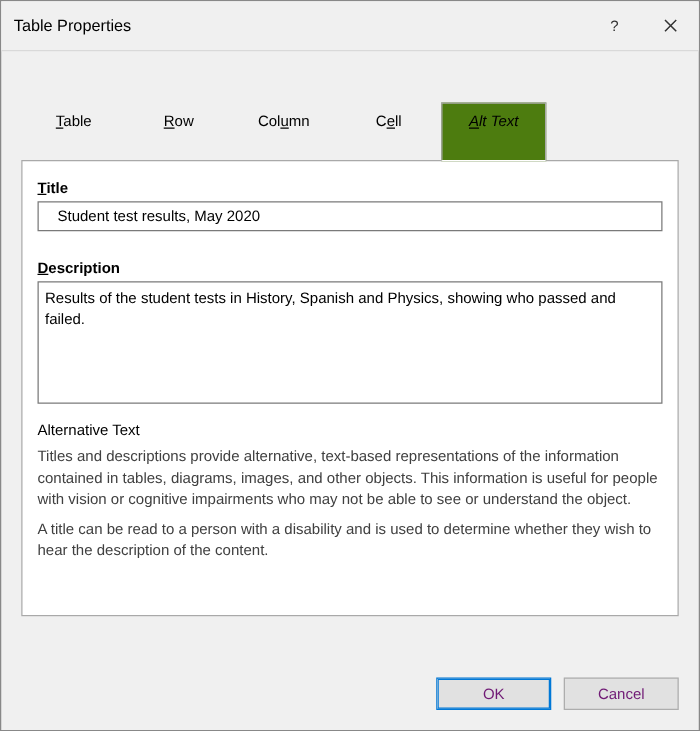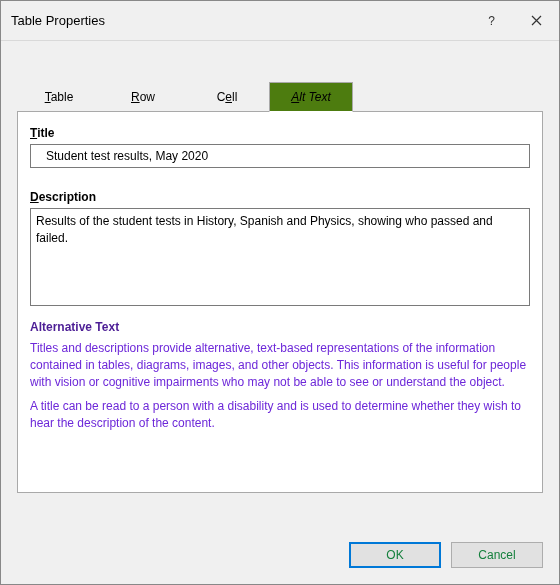--- a/index.html
+++ b/index.html
@@ -26,21 +26,21 @@
   }
   .body {
     flex: 1; padding: 14px 16px 10px 16px;
     display: flex; flex-direction: column;
   }
   .tabs {
     display: flex;
     position: relative;
   }
   .tab {
-    padding: 7px 0 7px 0;
+    padding: 7px 0 24px 0;
     width: 84px;
     text-align: center;
     color: #000;
     cursor: default;
     position: relative;
     border: 1px solid transparent;
     border-bottom: none;
     background: transparent;
   }
   .tab.active {
@@ -76,31 +76,31 @@
     border: 1px solid #7a7a7a;
     background: #fff;
     padding: 4px 5px;
     font-size: 12px;
     color: #000;
     resize: none;
     outline: none;
     line-height: 1.4;
     font-family: inherit;
   }
-  .info-heading { margin-top: 14px; color: #4c1d95; font-weight: bold; }
-  .info-text { margin-top: 6px; color: #6d28d9; line-height: 1.4; }
+  .info-heading { margin-top: 14px; color: #000000; }
+  .info-text { margin-top: 6px; color: #404040; line-height: 1.4; }
   .button-row {
     display: flex; justify-content: flex-end; gap: 10px;
     padding: 12px 16px 16px 0;
   }
   .btn {
     width: 92px; height: 26px;
     border: 1px solid #adadad;
     background: #e1e1e1;
-    color: #15803d;
+    color: #701a75;
     cursor: default;
     display: flex; align-items: center; justify-content: center;
     font-size: 12px;
   }
   .btn.primary {
     border: 1px solid #0078d7;
     box-shadow: inset 0 0 0 1px #0078d7;
   }
   svg { display: block; }
 </style>
@@ -117,20 +117,21 @@
       <svg width="11" height="11" viewBox="0 0 11 11">
           <path d="M1 1 L10 10 M10 1 L1 10" stroke="#333" stroke-width="1.2" fill="none"></path>
         </svg>
     </div>
   </div>
 
   <div class="body">
     <div class="tabs">
       <div class="tab"><span><u>T</u>able</span></div>
       <div class="tab"><span><u>R</u>ow</span></div>
+      <div class="tab"><span>Col<u>u</u>mn</span></div>
       <div class="tab"><span>C<u>e</u>ll</span></div>
       <div class="tab active"><span><u>A</u>lt Text</span></div>
     </div>
 
     <div class="tabpanel">
       <div class="field-label"><span><u>T</u>itle</span></div>
       <input class="text-input" type="text" value="Student test results, May 2020" style="">
 
       <div class="field-label" style="margin-top:22px"><span><u>D</u>escription</span></div>
       <textarea class="text-area" style="">Results of the student tests in History, Spanish and Physics, showing who passed and failed.</textarea>

